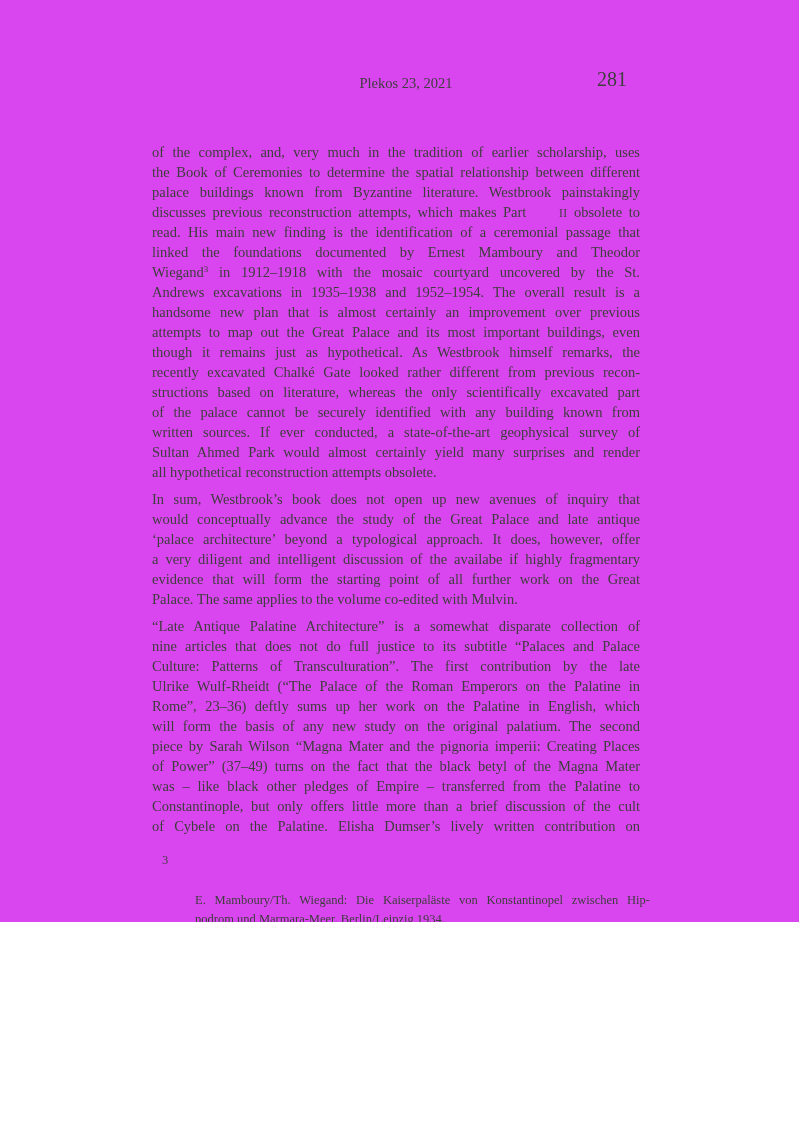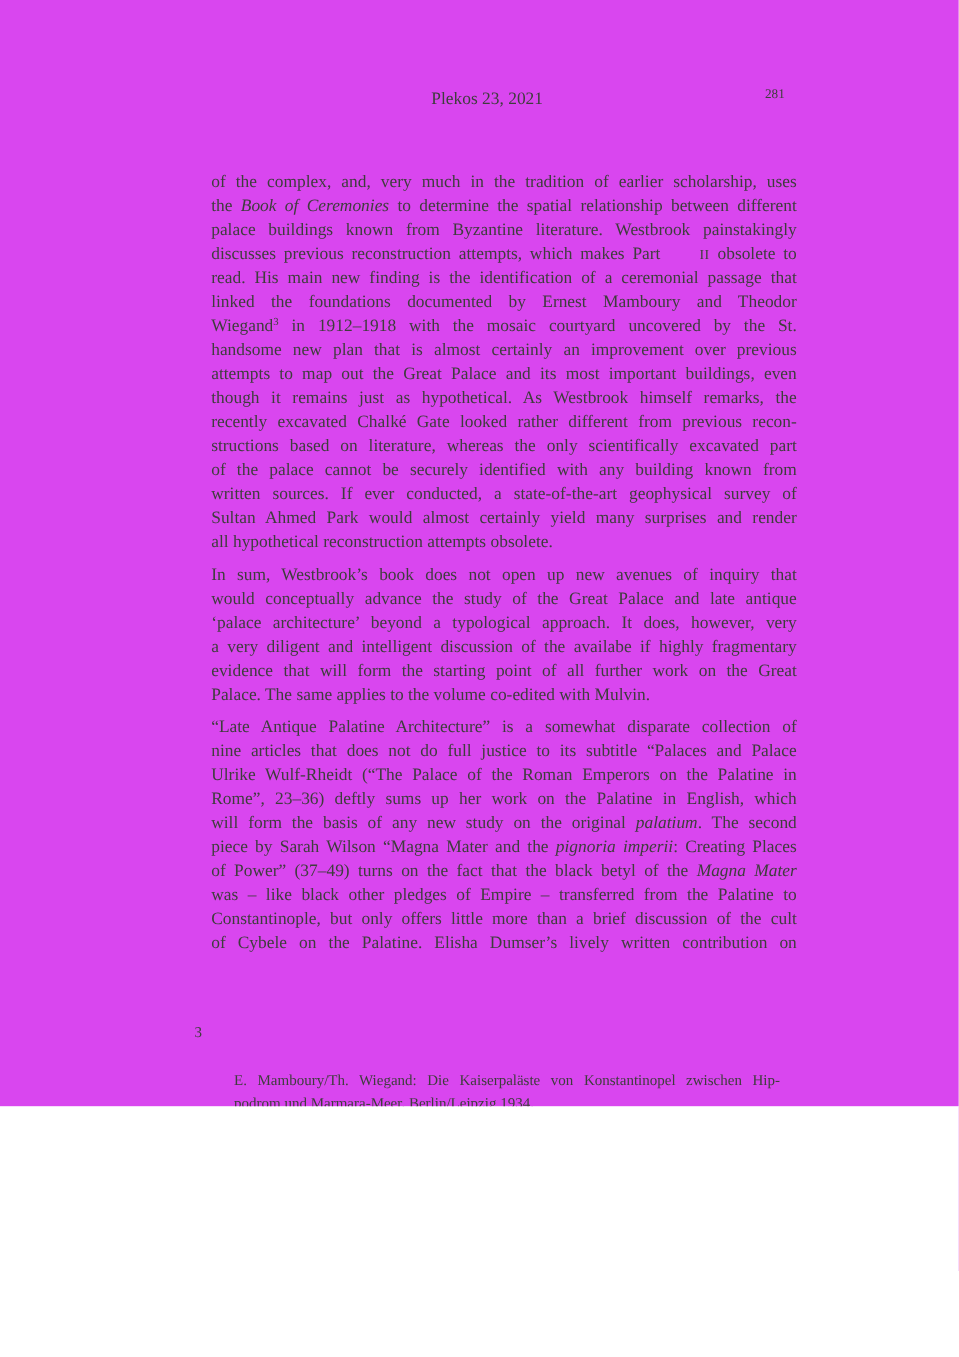--- a/index.html
+++ b/index.html
@@ -21,43 +21,43 @@
     left: 162px;
     top: 74px;
     width: 488px;
     text-align: center;
     font-size: 14.5px;
     line-height: 18px;
   }
   .page-number {
     position: absolute;
     top: 70px;
-    right: 145px;
-    font-size: 11px;
+    right: 172px;
+    font-size: 20px;
     line-height: 18px;
   }
   .text-block {
     position: absolute;
-    left: 176px;
+    left: 152px;
     top: 142px;
     width: 488px;
     font-size: 14.5px;
   }
   .paragraph { margin: 0 0 7px 0; }
   .paragraph:last-child { margin-bottom: 12px; }
   .line {
     height: 20px;
     line-height: 20px;
     text-align: justify;
     text-align-last: justify;
     text-justify: inter-word;
     white-space: normal;
   }
   .line.line-end { text-align-last: left; }
-  .it { font-style: italic; }
+  .it { }
   .sc { font-size: 0.8em; letter-spacing: 0.4px; margin-left: 26px; }
   sup {
     font-size: 0.62em;
     line-height: 0;
     vertical-align: 5px;
   }
   .footnote {
     position: absolute;
     left: 162px;
     top: 851px;
@@ -85,41 +85,43 @@
 
   <main class="text-block">
       <div class="paragraph">
         <div class="line"><span>of the complex, and, very much in the tradition of earlier scholarship, uses</span></div>
         <div class="line"><span>the </span><span class="it">Book of Ceremonies</span><span> to determine the spatial relationship between different</span></div>
         <div class="line"><span>palace buildings known from Byzantine literature. Westbrook painstakingly</span></div>
         <div class="line"><span>discusses previous reconstruction attempts, which makes Part </span><span class="sc">II</span><span> obsolete to</span></div>
         <div class="line"><span>read. His main new finding is the identification of a ceremonial passage that</span></div>
         <div class="line"><span>linked the foundations documented by Ernest Mamboury and Theodor</span></div>
         <div class="line"><span>Wiegand</span><sup>3</sup><span> in 1912–1918 with the mosaic courtyard uncovered by the St.</span></div>
+        <div class="line"><span>Andrews excavations in 1935–1938 and 1952–1954. The overall result is a</span></div>
         <div class="line"><span>handsome new plan that is almost certainly an improvement over previous</span></div>
         <div class="line"><span>attempts to map out the Great Palace and its most important buildings, even</span></div>
         <div class="line"><span>though it remains just as hypothetical. As Westbrook himself remarks, the</span></div>
         <div class="line"><span>recently excavated Chalké Gate looked rather different from previous recon-</span></div>
         <div class="line"><span>structions based on literature, whereas the only scientifically excavated part</span></div>
         <div class="line"><span>of the palace cannot be securely identified with any building known from</span></div>
         <div class="line"><span>written sources. If ever conducted, a state-of-the-art geophysical survey of</span></div>
         <div class="line"><span>Sultan Ahmed Park would almost certainly yield many surprises and render</span></div>
         <div class="line line-end"><span>all hypothetical reconstruction attempts obsolete.</span></div>
       </div>
       <div class="paragraph">
         <div class="line"><span>In sum, Westbrook’s book does not open up new avenues of inquiry that</span></div>
         <div class="line"><span>would conceptually advance the study of the Great Palace and late antique</span></div>
-        <div class="line"><span>‘palace architecture’ beyond a typological approach. It does, however, very</span></div>
+        <div class="line"><span>‘palace architecture’ beyond a typological approach. It does, however, offer</span></div>
         <div class="line"><span>a very diligent and intelligent discussion of the availabe if highly fragmentary</span></div>
         <div class="line"><span>evidence that will form the starting point of all further work on the Great</span></div>
         <div class="line line-end"><span>Palace. The same applies to the volume co-edited with Mulvin.</span></div>
       </div>
       <div class="paragraph">
         <div class="line"><span>“Late Antique Palatine Architecture” is a somewhat disparate collection of</span></div>
         <div class="line"><span>nine articles that does not do full justice to its subtitle “Palaces and Palace</span></div>
+        <div class="line"><span>Culture: Patterns of Transculturation”. The first contribution by the late</span></div>
         <div class="line"><span>Ulrike Wulf-Rheidt (“The Palace of the Roman Emperors on the Palatine in</span></div>
         <div class="line"><span>Rome”, 23–36) deftly sums up her work on the Palatine in English, which</span></div>
         <div class="line"><span>will form the basis of any new study on the original </span><span class="it">palatium</span><span>. The second</span></div>
         <div class="line"><span>piece by Sarah Wilson “Magna Mater and the </span><span class="it">pignoria imperii</span><span>: Creating Places</span></div>
         <div class="line"><span>of Power” (37–49) turns on the fact that the black betyl of the </span><span class="it">Magna Mater</span></div>
         <div class="line"><span>was – like black other pledges of Empire – transferred from the Palatine to</span></div>
         <div class="line"><span>Constantinople, but only offers little more than a brief discussion of the cult</span></div>
         <div class="line"><span>of Cybele on the Palatine. Elisha Dumser’s lively written contribution on</span></div>
       </div>
     </main>

